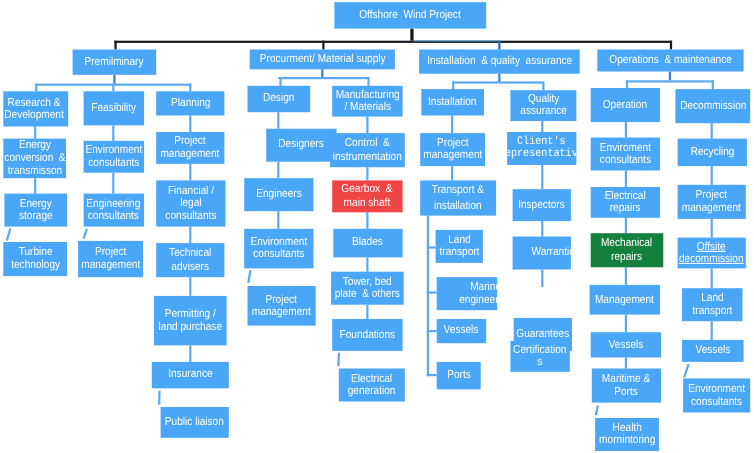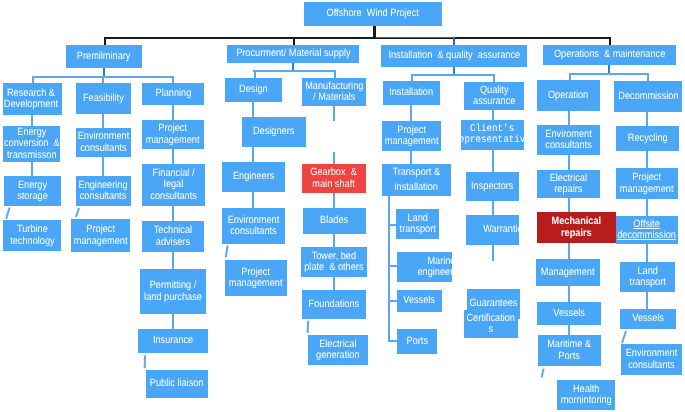--- a/index.html
+++ b/index.html
@@ -177,20 +177,24 @@
       <span>Engineers</span>
     </div>
     <div class="node" style="left: 222px; top: 208px; width: 63px; height: 36px; background: rgb(74, 166, 247); color: rgb(255, 255, 255); font-size: 10.5px;">
       <span>Environment
 consultants</span>
     </div>
     <div class="node" style="left: 225px; top: 260px; width: 62px; height: 36px; background: rgb(74, 166, 247); color: rgb(255, 255, 255); font-size: 10.5px;">
       <span>Project
 management</span>
     </div>
+    <div class="node" style="left: 300px; top: 121px; width: 68px; height: 31px; background: rgb(74, 166, 247); color: rgb(255, 255, 255); font-size: 10.5px;">
+      <span>Control  &amp;
+instrumentation</span>
+    </div>
     <div class="node" style="left: 302px; top: 164px; width: 64px; height: 29px; background: #ef4444; color: rgb(255, 255, 255); font-size: 10.5px;">
       <span>Gearbox  &amp;
 main shaft</span>
     </div>
     <div class="node" style="left: 303px; top: 208px; width: 63px; height: 26px; background: rgb(74, 166, 247); color: rgb(255, 255, 255); font-size: 10.5px;">
       <span>Blades</span>
     </div>
     <div class="node" style="left: 301px; top: 247px; width: 66px; height: 30px; background: rgb(74, 166, 247); color: rgb(255, 255, 255); font-size: 10.5px;">
       <span>Tower, bed
 plate  &amp; others</span>
@@ -255,35 +259,35 @@
       <span>Decommission</span>
     </div>
     <div class="node" style="left: 537px; top: 125px; width: 63px; height: 30px; background: rgb(74, 166, 247); color: rgb(255, 255, 255); font-size: 10.5px;">
       <span>Enviroment
 consultants</span>
     </div>
     <div class="node" style="left: 537px; top: 170px; width: 63px; height: 28px; background: rgb(74, 166, 247); color: rgb(255, 255, 255); font-size: 10.5px;">
       <span>Electrical
 repairs</span>
     </div>
-    <div class="node" style="left: 537px; top: 212px; width: 79px; height: 31px; background: #b91c1c; color: rgb(255, 255, 255); font-size: 10.5px; font-weight: bold;">
+    <div class="node" style="left: 537px; top: 212px; width: 66px; height: 31px; background: #15803d; color: rgb(255, 255, 255); font-size: 10.5px;">
       <span>Mechanical
 repairs</span>
     </div>
     <div class="node" style="left: 536px; top: 259px; width: 64px; height: 27px; background: rgb(74, 166, 247); color: rgb(255, 255, 255); font-size: 10.5px;">
       <span>Management</span>
     </div>
     <div class="node" style="left: 537px; top: 302px; width: 64px; height: 23px; background: rgb(74, 166, 247); color: rgb(255, 255, 255); font-size: 10.5px;">
       <span>Vessels</span>
     </div>
     <div class="node" style="left: 538px; top: 335px; width: 63px; height: 31px; background: rgb(74, 166, 247); color: rgb(255, 255, 255); font-size: 10.5px;">
       <span>Maritime &amp;
 Ports</span>
     </div>
-    <div class="node" style="left: 541px; top: 380px; width: 58px; height: 30px; background: rgb(74, 166, 247); color: rgb(255, 255, 255); font-size: 10.5px; margin-left: 16px;">
+    <div class="node" style="left: 541px; top: 380px; width: 58px; height: 30px; background: rgb(74, 166, 247); color: rgb(255, 255, 255); font-size: 10.5px;">
       <span>Health
 mornintoring</span>
     </div>
     <div class="node" style="left: 616px; top: 126px; width: 63px; height: 25px; background: rgb(74, 166, 247); color: rgb(255, 255, 255); font-size: 10.5px;">
       <span>Recycling</span>
     </div>
     <div class="node" style="left: 616px; top: 168px; width: 62px; height: 31px; background: rgb(74, 166, 247); color: rgb(255, 255, 255); font-size: 10.5px;">
       <span>Project
 management</span>
     </div>

